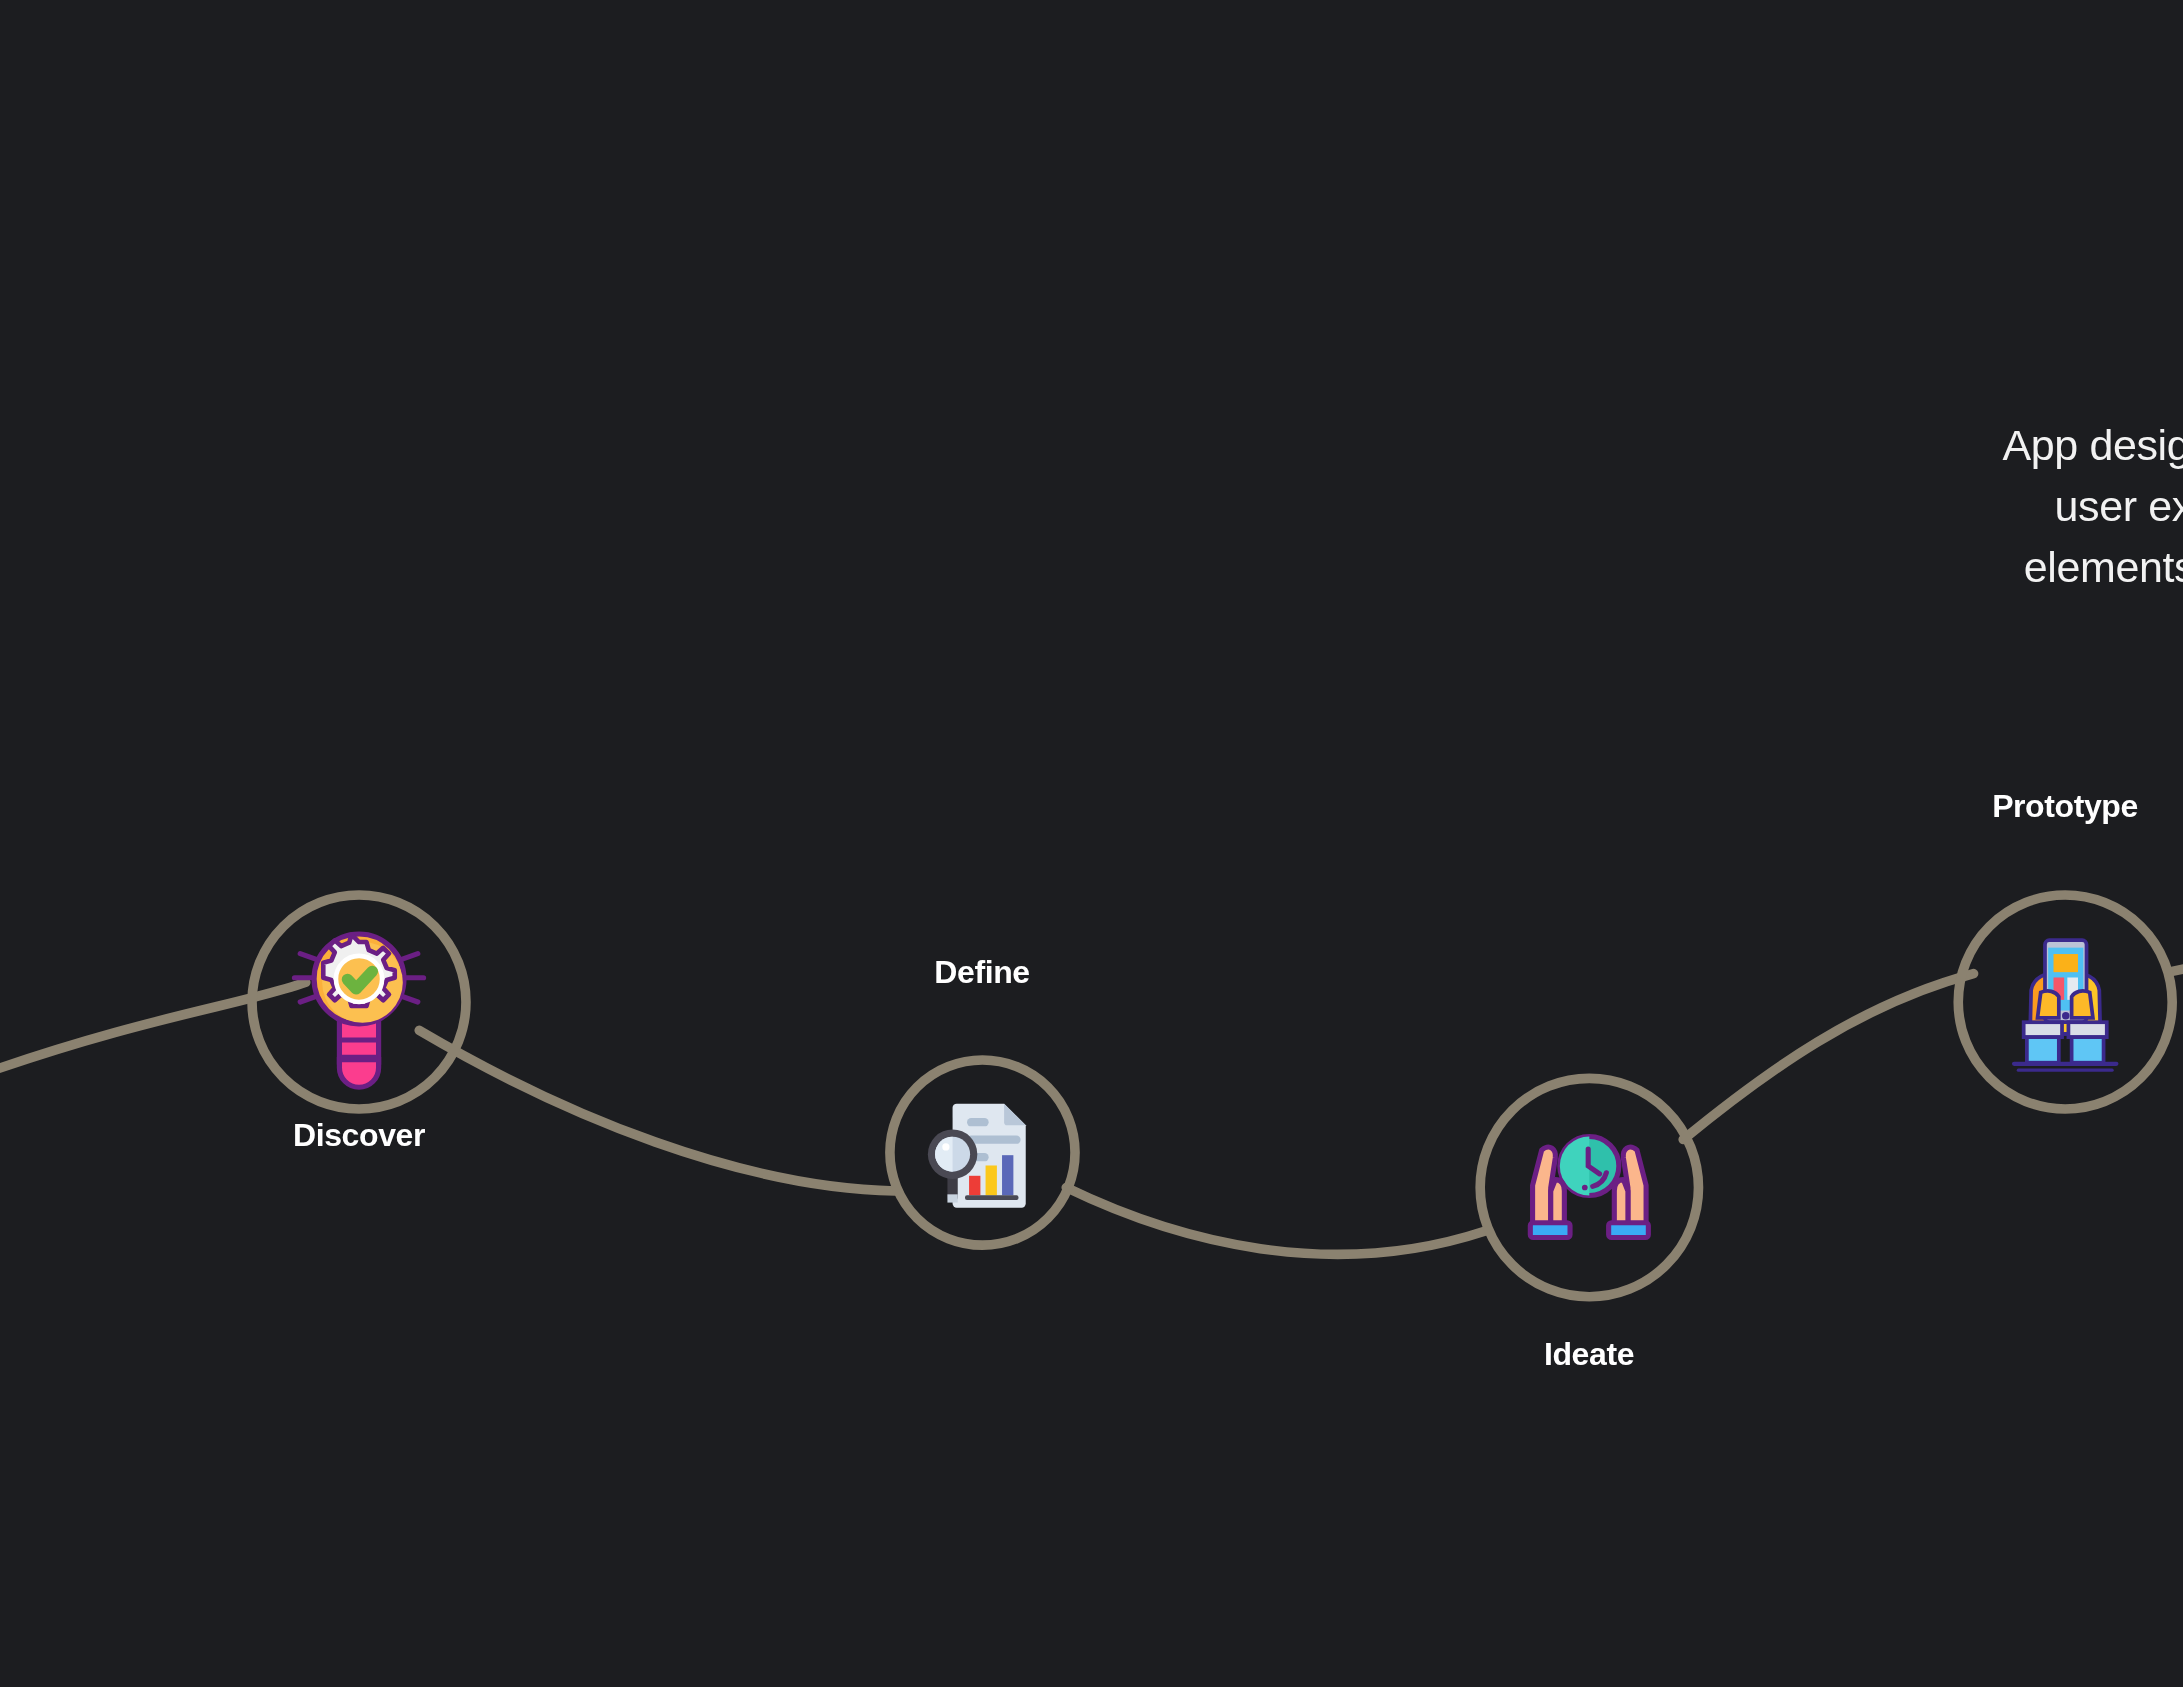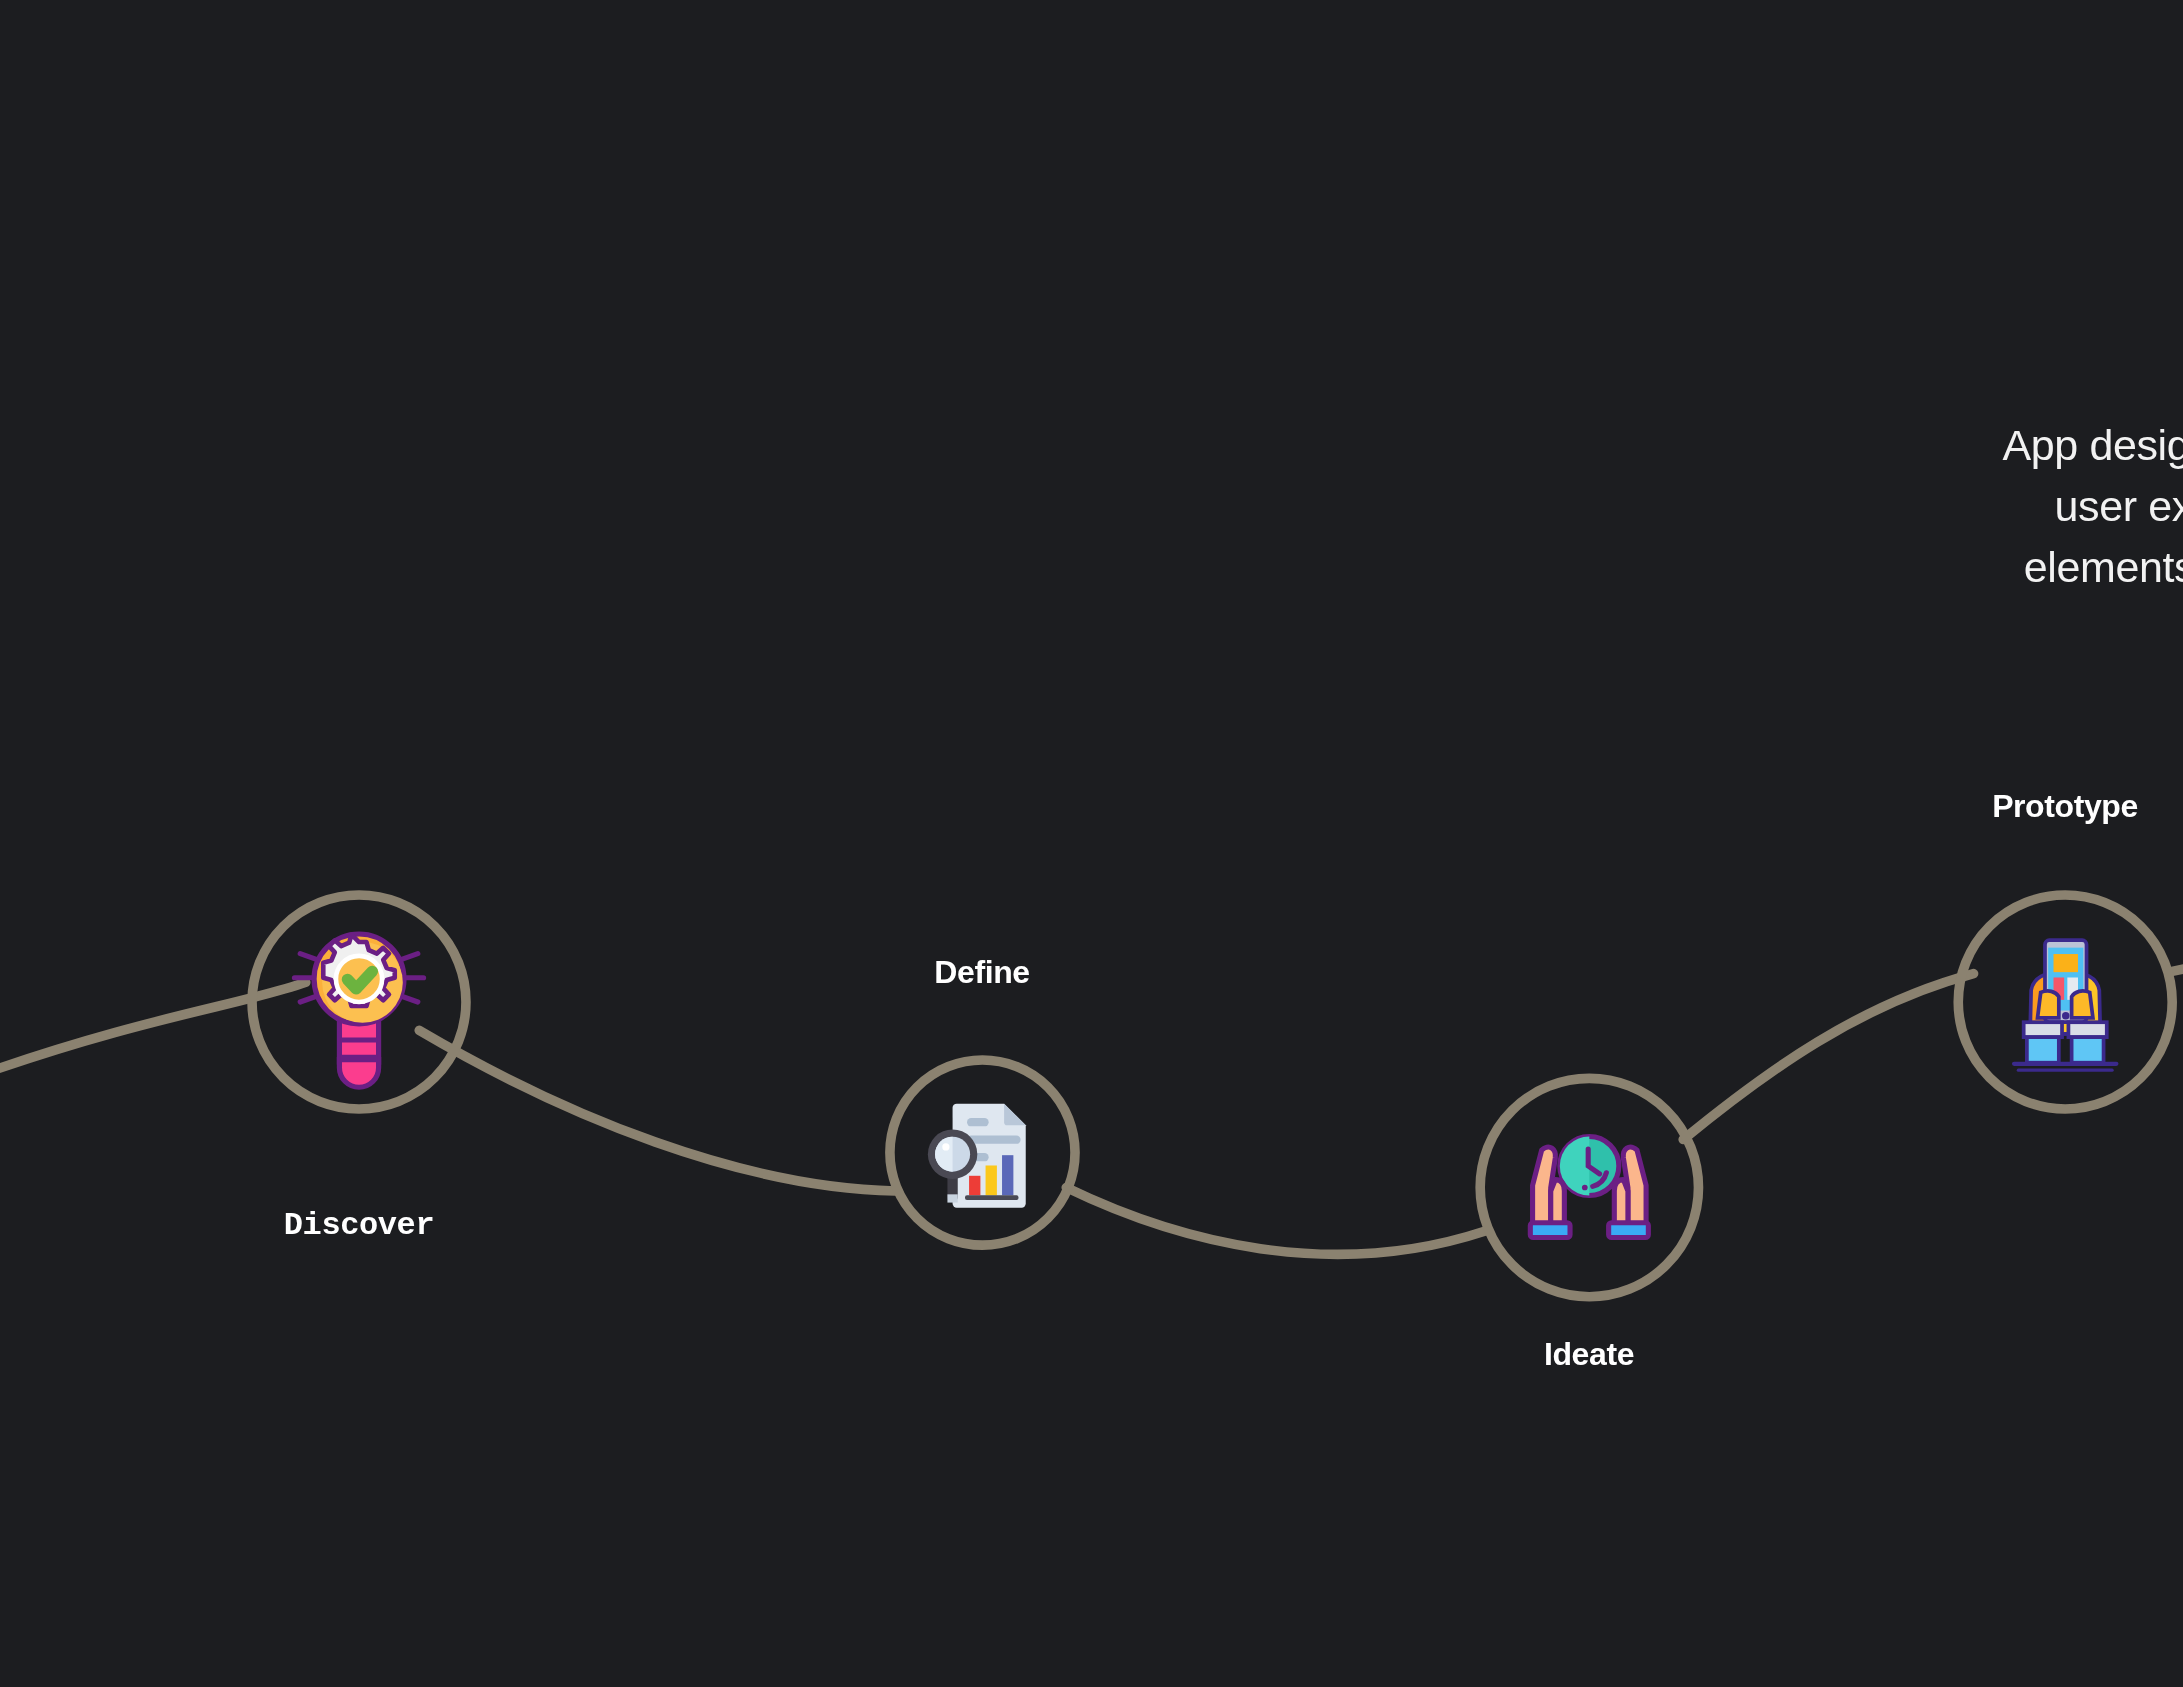--- a/index.html
+++ b/index.html
@@ -184,17 +184,17 @@
     <use href="#ic-hands-clock"></use>
   </g>
   <g transform="translate(4730,2295) scale(1.22) translate(-120,-140)">
     <use href="#ic-hands-phone"></use>
   </g>
   <g transform="translate(5800,2250) scale(1.05) translate(-120,-120)">
     <use href="#ic-laptop-megaphone"></use>
   </g>
 </svg>
 
-<div class="node-label" style="left:359px;  top:1207px;font-family:Liberation Mono, monospace;">Discover</div>
+<div class="node-label" style="left:359px;  top:1117px;">Discover</div>
 <div class="node-label" style="left:982px; top:954px;text-align:center;">Define</div>
 <div class="node-label" style="left:1589px; top:1336px;">Ideate</div>
 <div class="node-label" style="left:2065px; top:788px;">Prototype</div>
 
 
 </body></html>

